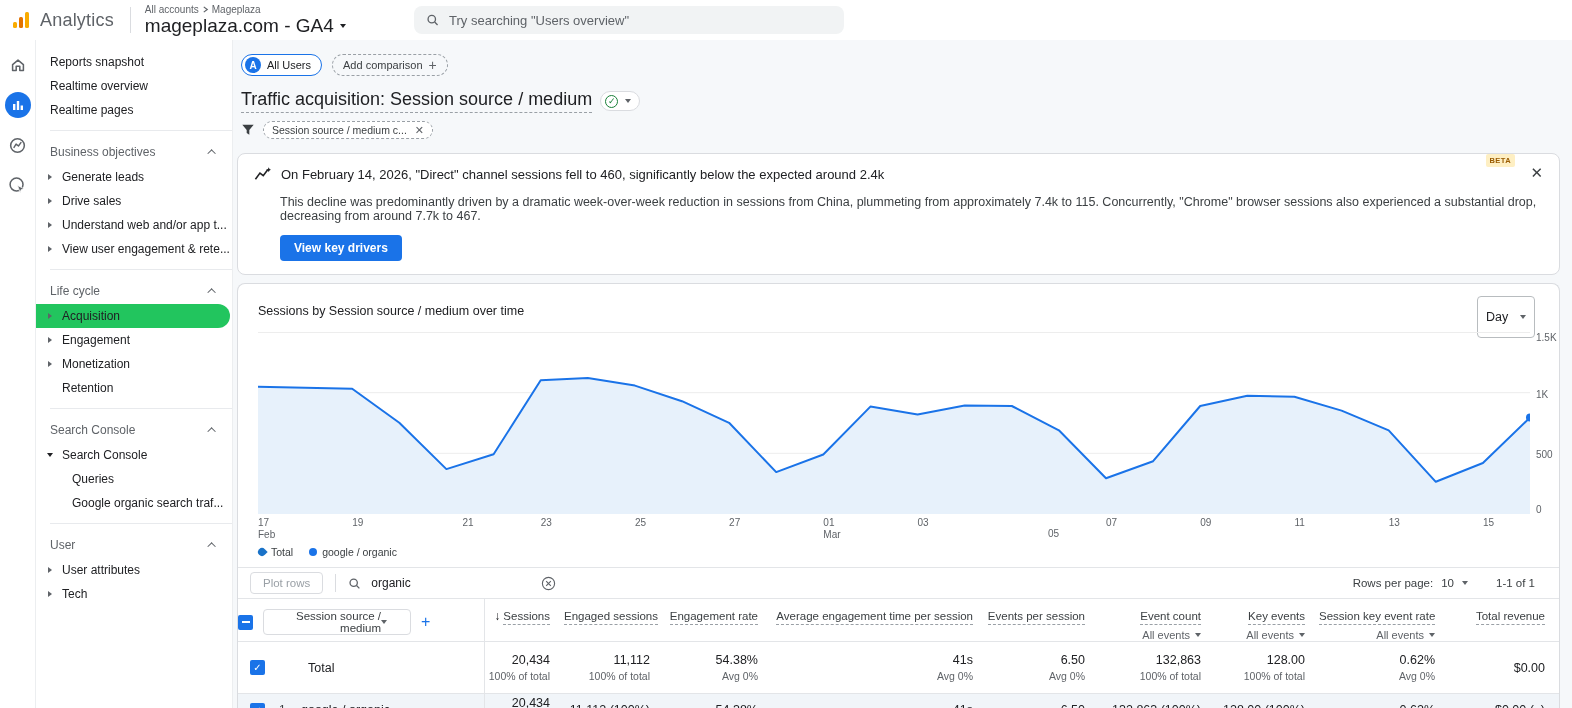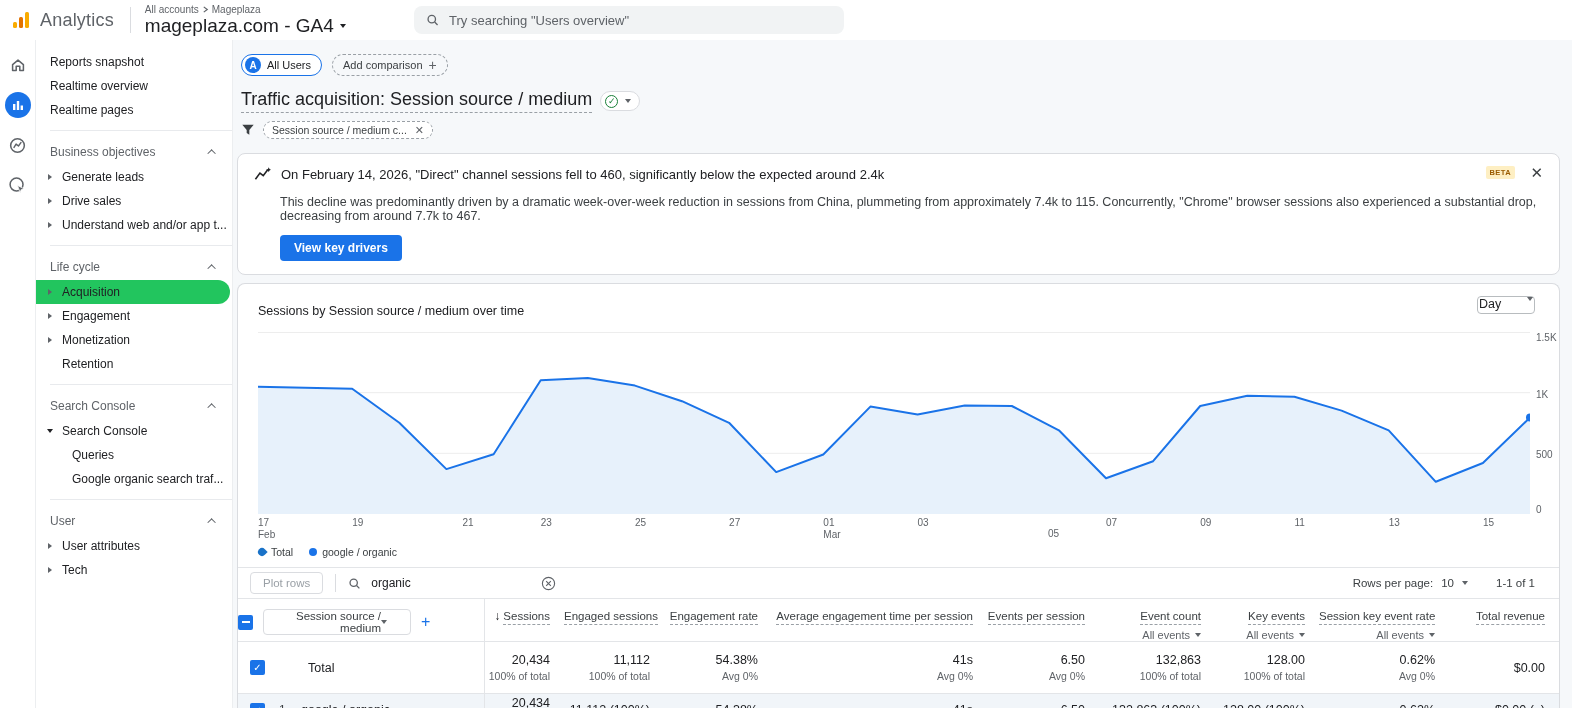--- a/index.html
+++ b/index.html
@@ -73,32 +73,32 @@
 
   
   .insight-card { margin-top:14px; background:#fff; border:1px solid #dadce0; border-radius:8px;
     padding:12px 16px 13px; position:relative; }
   .insight-head { display:flex; align-items:center; gap:10px; }
   .insight-title { font-size:13px; color:#202124; }
   .insight-body { font-size:12.5px; color:#3c4043; margin:13px 0 0 26px; }
   .insight-actions { margin:12px 0 0 26px; }
   .key-drivers-btn { background:#1a73e8; color:#fff; border:none; border-radius:4px; height:26px; padding:0 14px;
     font-size:12px; font-weight:bold; cursor:pointer; font-family:inherit; }
-  .beta-badge { position:absolute; top:12px; right:44px; background:#feefc3; color:#9a5b00; font-size:7.5px;
+  .beta-badge { position:absolute; top:0; right:44px; background:#feefc3; color:#9a5b00; font-size:7.5px;
     font-weight:bold; padding:2px 4px; border-radius:2px; letter-spacing:.4px; }
   .close-x { position:absolute; top:10px; right:16px; font-size:15px; color:#3c4043; cursor:pointer; }
 
   
   .report-card { margin-top:8px; background:#fff; border:1px solid #dadce0; border-radius:8px 8px 0 0;
     border-bottom:none; overflow:hidden; }
   .chart-head { display:flex; align-items:flex-start; justify-content:space-between; padding:12px 24px 0 20px;
     height:46px; }
   .chart-title { font-size:12.5px; color:#202124; padding-top:8px; }
-  .gran-select { width:58px; height:18px; border:1px solid #b8bcbf; border-radius:4px; display:flex;
-    align-items:flex-start; justify-content:space-between; padding:0 1px; font-size:12.5px; cursor:pointer;
+  .gran-select { width:58px; height:42px; border:1px solid #b8bcbf; border-radius:4px; display:flex;
+    align-items:center; justify-content:space-between; padding:0 8px; font-size:12.5px; cursor:pointer;
     background:#fff; }
   .chart-wrap { position:relative; height:182px; margin-top:2px; }
   .chart-wrap svg.plot { position:absolute; left:20px; top:0; }
   .ylabels span { position:absolute; left:1298px; font-size:10px; color:#5f6368; }
   .xlabels { position:relative; height:24px; margin-top:3px; }
   .xlabels .xt { position:absolute; width:40px; text-align:left; font-size:10px; color:#5f6368; line-height:1.2; }
   .legend { display:flex; align-items:center; gap:16px; margin:2px 0 6px 20px; height:18px; }
   .legend-item { display:flex; align-items:center; gap:5px; font-size:10.5px; color:#3c4043; }
   .pin { width:8px; height:8px; background:#1972c8; border-radius:50% 50% 50% 0; transform:rotate(-135deg); }
   .dot { width:8px; height:8px; background:#1a73e8; border-radius:50%; }
@@ -233,20 +233,26 @@
           <span class="arrow-slot">
             <span class="tri-right"></span>
           </span>
           <span>Drive sales</span>
         </div>
         <div class="nav-item with-arrow">
           <span class="arrow-slot">
             <span class="tri-right"></span>
           </span>
           <span>Understand web and/or app t...</span>
+        </div>
+        <div class="nav-item with-arrow">
+          <span class="arrow-slot">
+            <span class="tri-right"></span>
+          </span>
+          <span>View user engagement &amp; rete...</span>
         </div>
         <div class="nav-divider"></div>
         <div class="nav-section-header">
           <span>Life cycle</span>
           <span class="chev-up"></span>
         </div>
         <div class="nav-item selected with-arrow">
           <span class="arrow-slot">
             <span class="tri-right"></span>
           </span>

